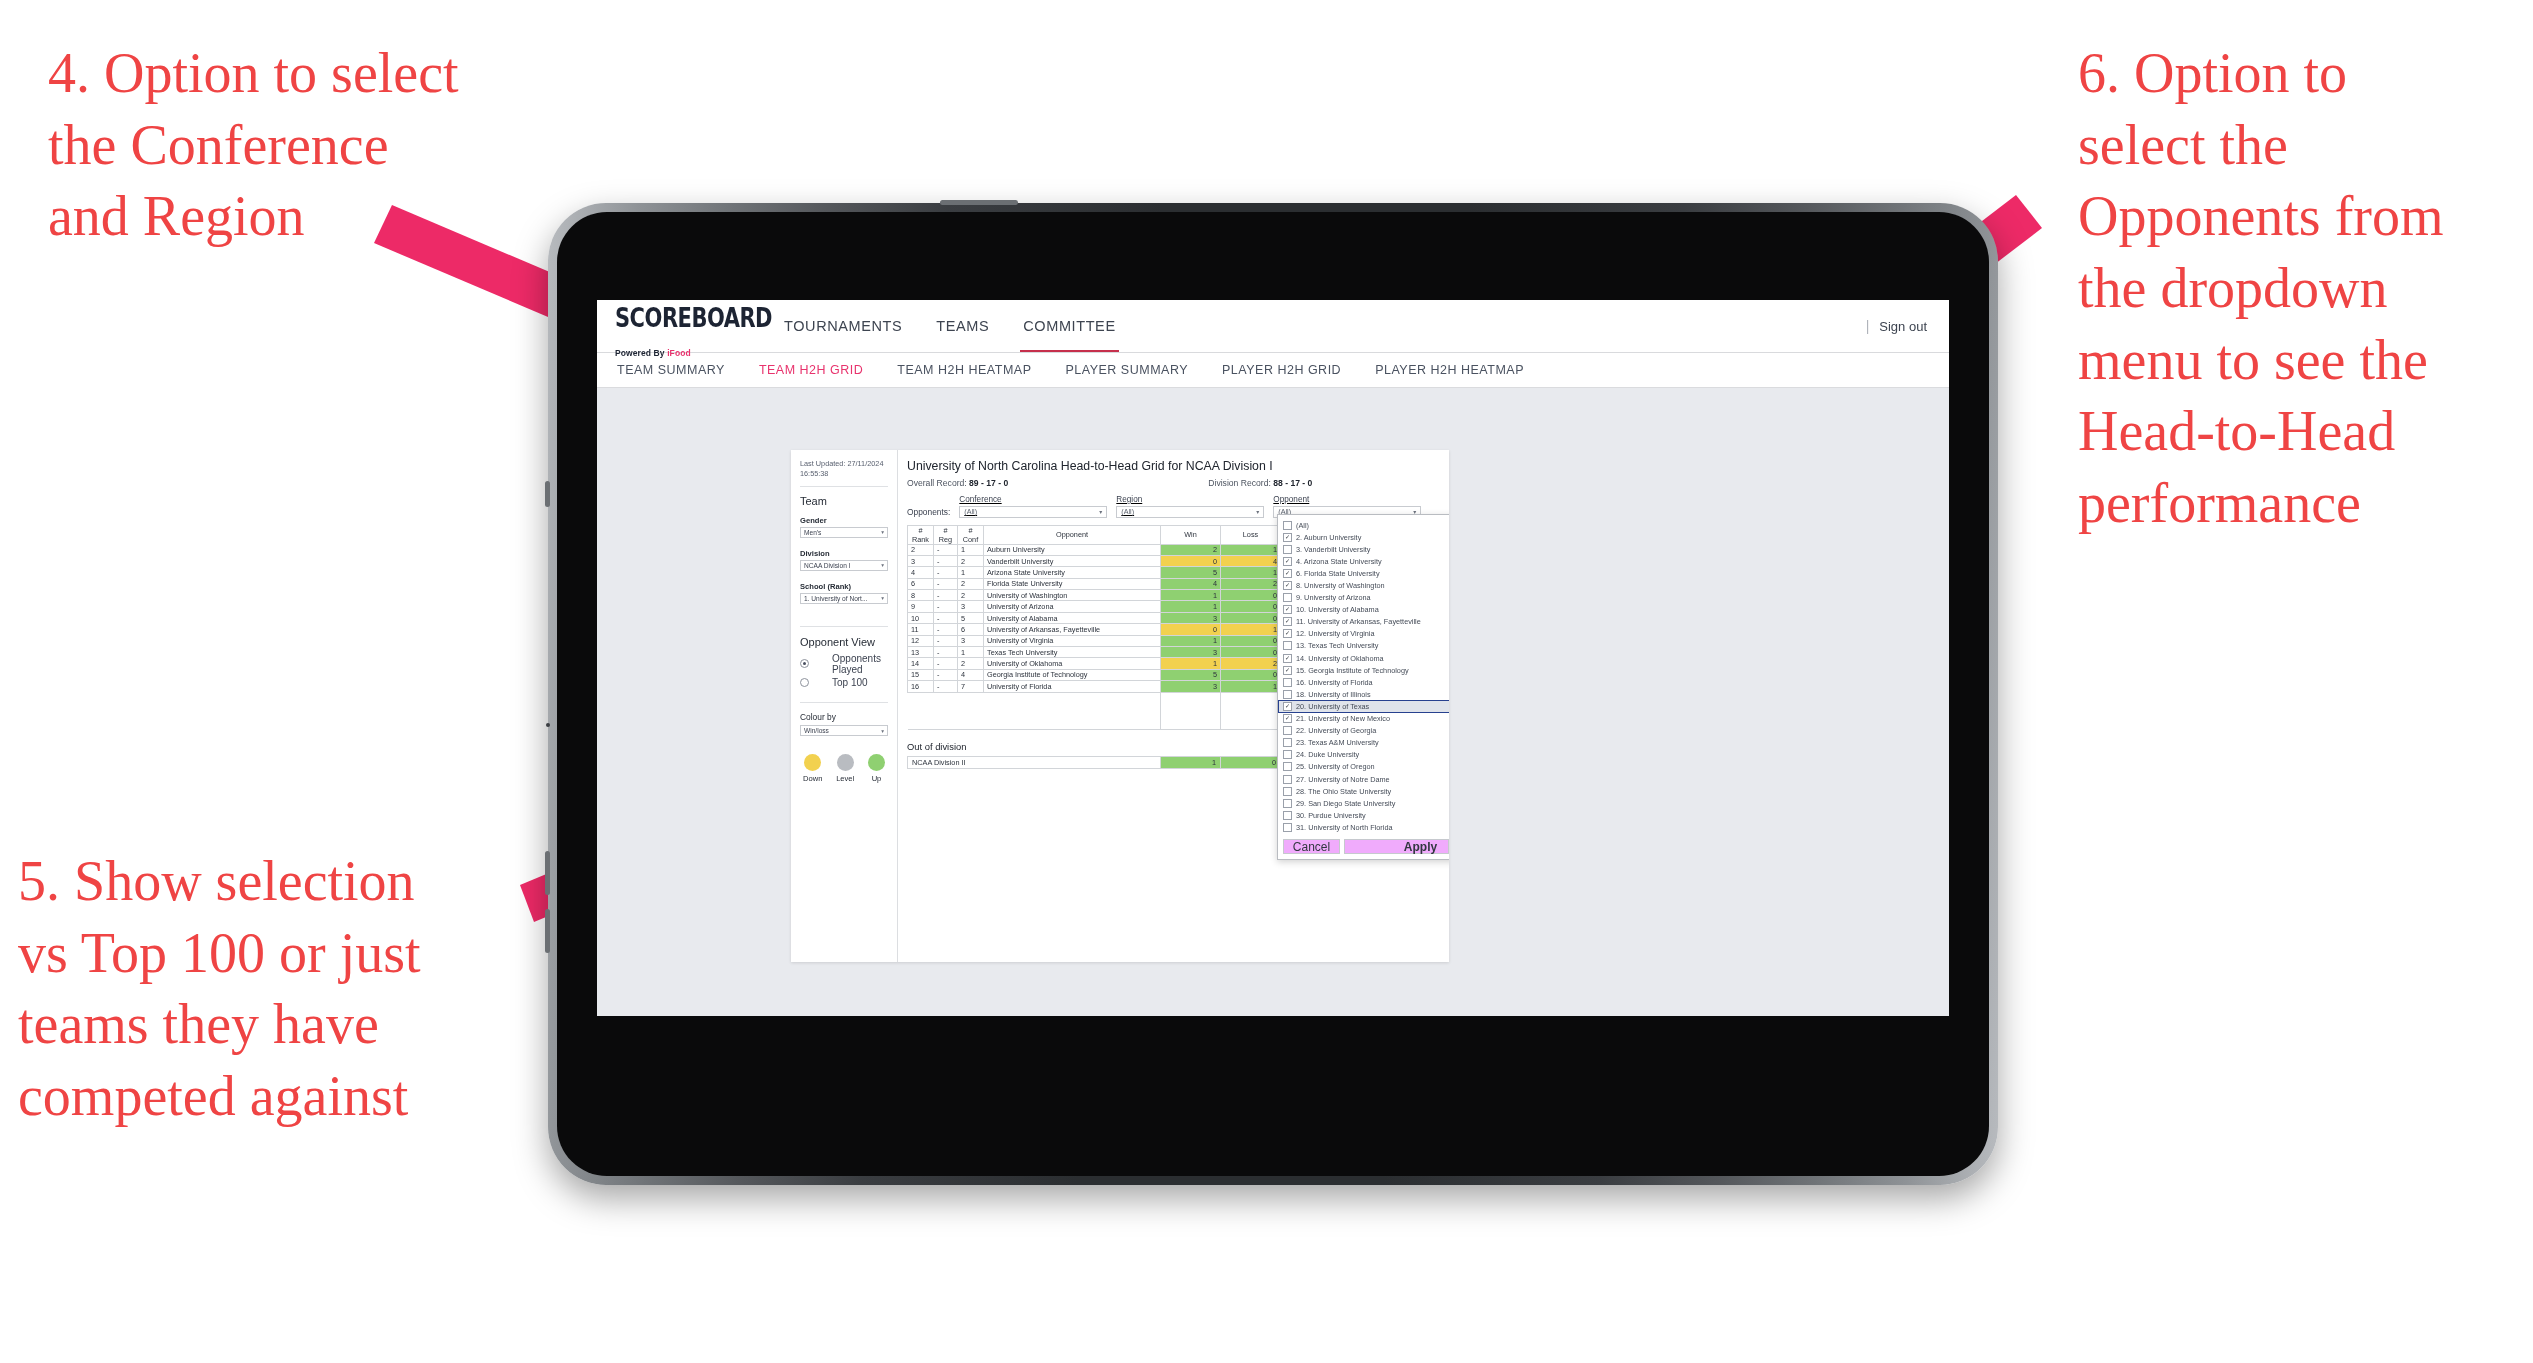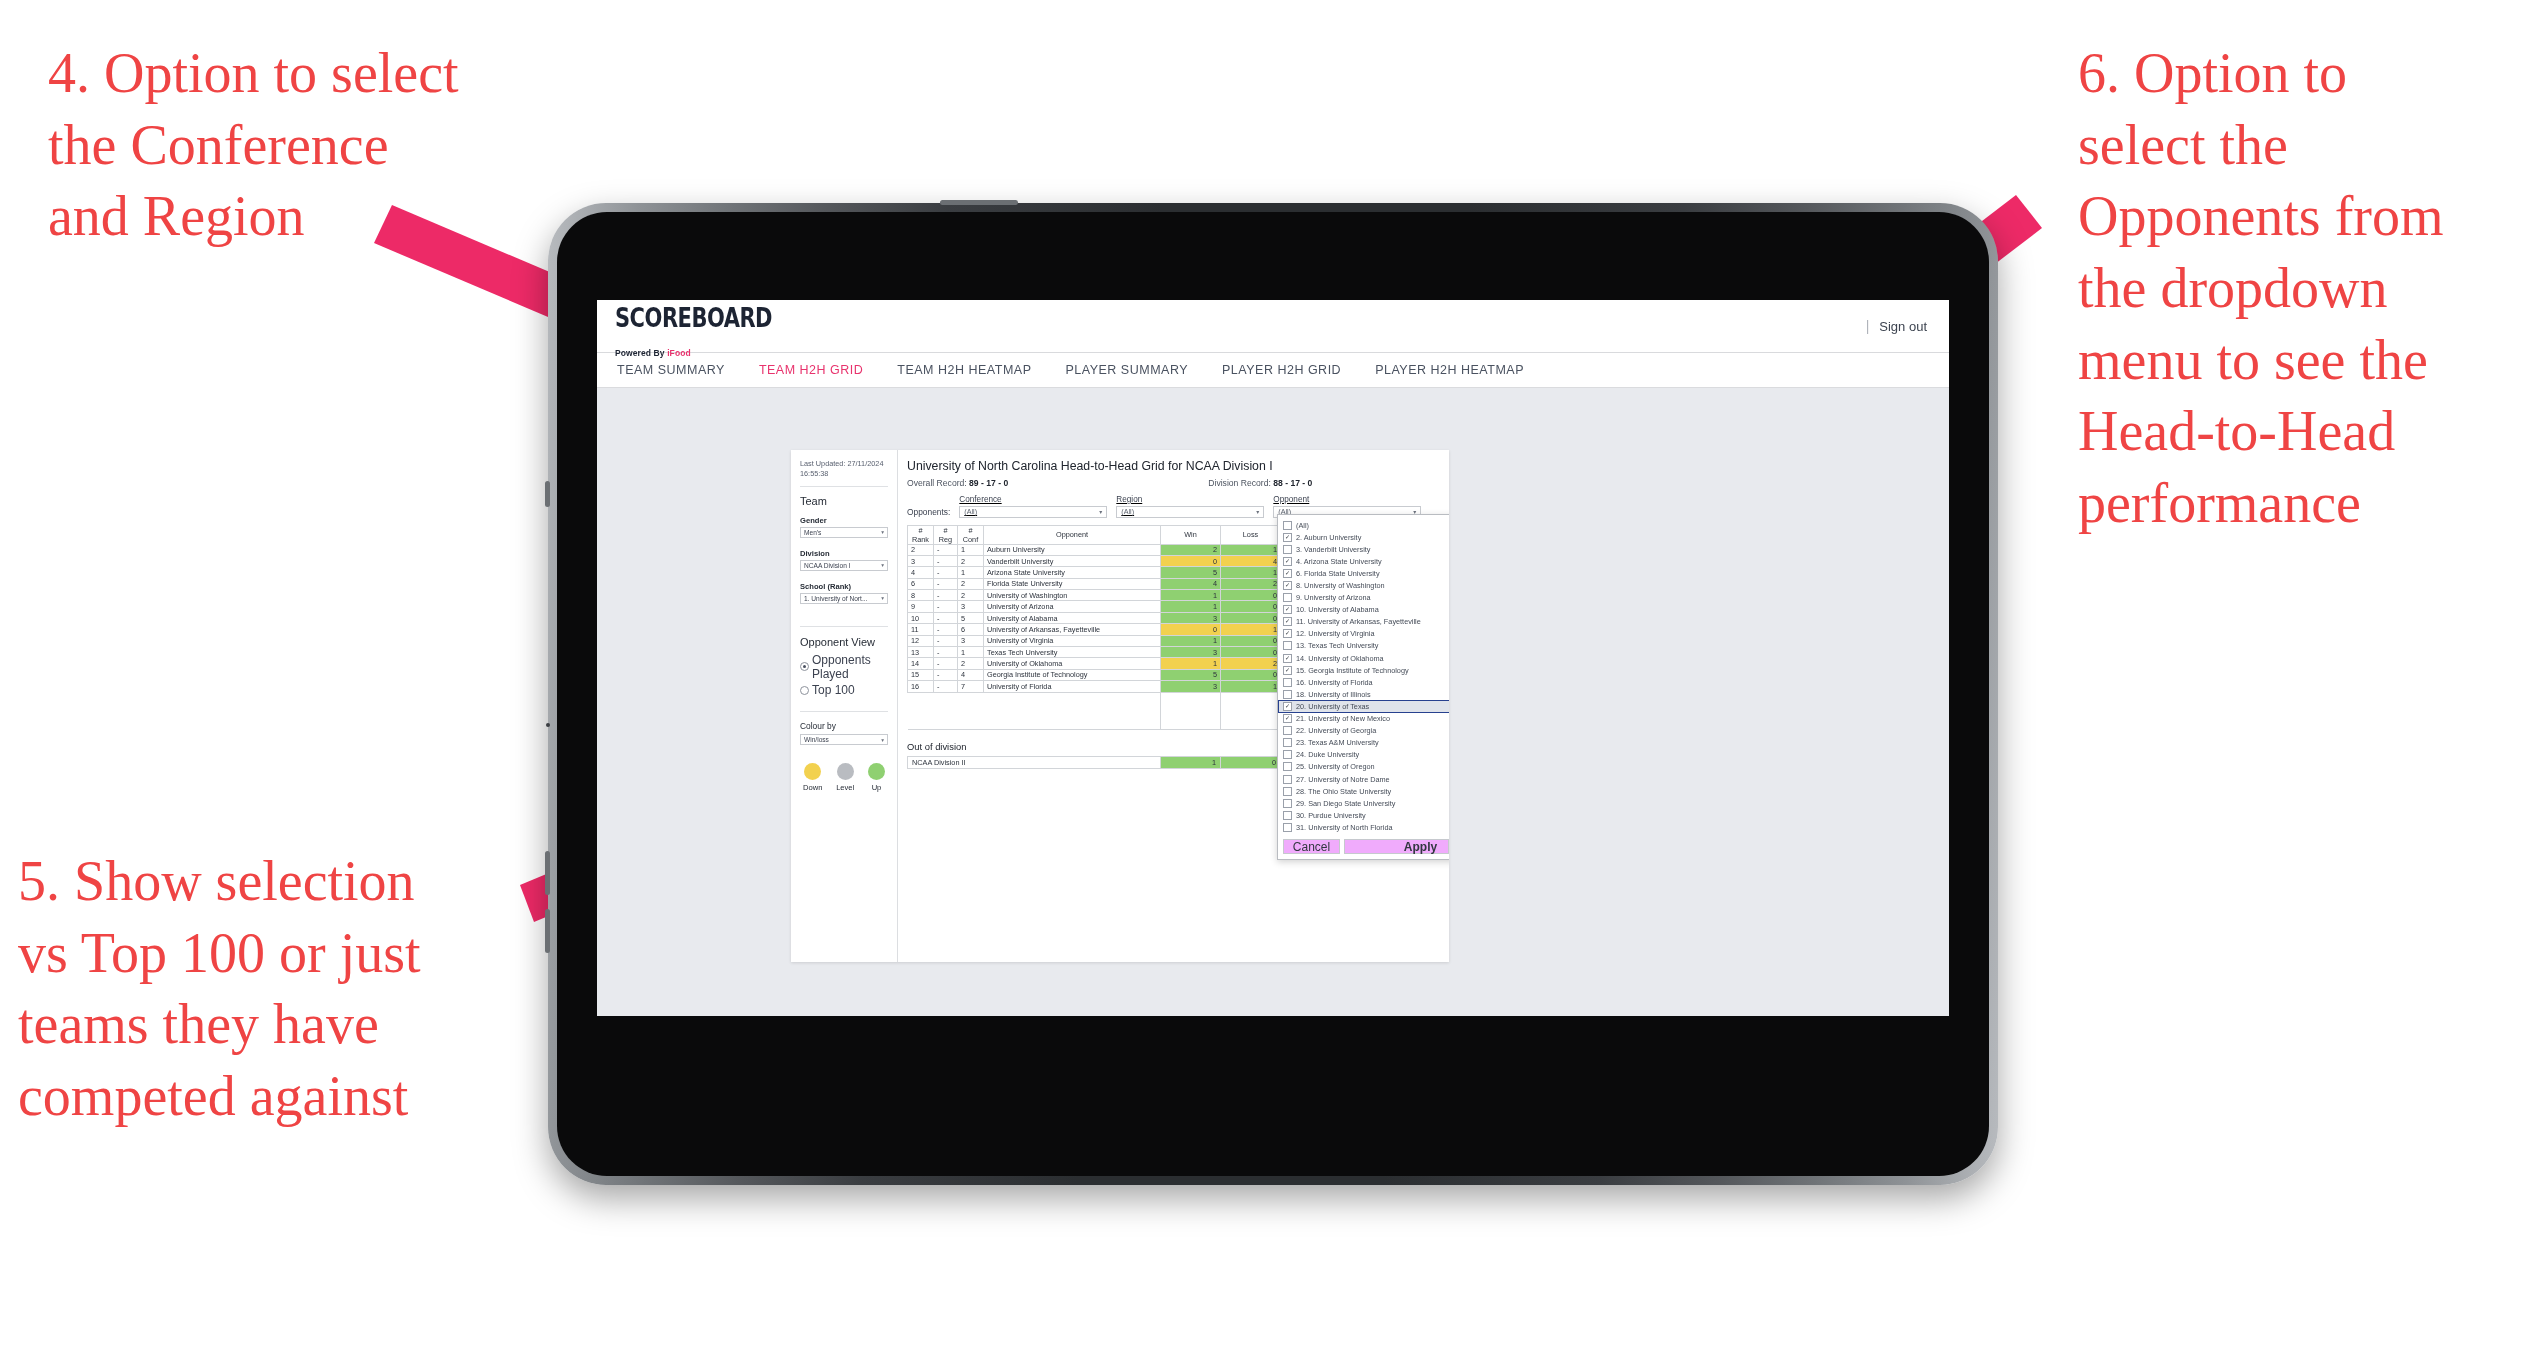--- a/index.html
+++ b/index.html
@@ -65,21 +65,21 @@
   .fdiv{height:1px;background:#dfe1e4;margin:7px 0 8px 0;}
   .fhead{font-size:11px;color:#262c36;margin:0 0 9px 0;}
   .flabel{font-size:7.6px;color:#262c36;font-weight:bold;margin-bottom:2px;}
   .fsel{height:11px;border:1px solid #c8cbd0;background:#fff;font-size:6.6px;color:#3c4250;
         display:flex;align-items:center;padding:0 3px;position:relative;box-sizing:border-box;cursor:pointer;}
   .fsel .car{position:absolute;right:3px;color:#6d737f;font-size:5.5px;}
   .fgap{height:11px;}
   .radio-row{display:flex;align-items:center;gap:3px;margin-bottom:2.5px;cursor:pointer;}
   .radio{width:7px;height:7px;border:1px solid #8d929c;border-radius:50%;position:relative;background:#fff;flex:none;}
   .radio.on:after{content:"";position:absolute;left:1.5px;top:1.5px;width:3px;height:3px;background:#4a5060;border-radius:50%;}
-  .radio-lbl{font-size:12px;color:#3c4250;}
+  .radio-lbl{font-size:10px;color:#3c4250;margin-left:20px;}
   #legend{display:flex;justify-content:space-between;margin-top:18px;padding:0 3px;}
   .lg{text-align:center;}
   .lgdot{width:17px;height:17px;border-radius:50%;margin:0 auto 3px auto;}
   .lgtxt{font-size:7.6px;color:#262c36;}
 
   
   #content{flex:1;padding:9px 0 0 9px;box-sizing:border-box;position:relative;overflow:hidden;}
   #viz-title{font-size:12.3px;color:#20252e;font-weight:500;margin-bottom:5px;}
   #records{display:flex;font-size:8.6px;color:#4d5460;margin-bottom:7px;}
   #records b{color:#20252e;}
@@ -175,20 +175,25 @@
   <div class="tb-btn" id="btn-top"></div>
   <div id="cam"></div>
   <div id="tablet-inner"></div>
 
   <div id="screen">
 
     <div id="app-header">
       <div id="logo-wrap">
         <div id="logo">SCOREBOARD</div>
         <div id="logo-sub"><span>Powered By </span><span class="pink">iFood</span></div>
+      </div>
+      <div id="topnav">
+        <div class="topnav-item">TOURNAMENTS</div>
+        <div class="topnav-item">TEAMS</div>
+        <div class="topnav-item active">COMMITTEE</div>
       </div>
       <div id="header-right">
         <span id="hdr-sep">|</span>
         <span id="signout">Sign out</span>
       </div>
     </div>
 
     <div id="subnav">
       <div class="subnav-item">TEAM SUMMARY</div>
       <div class="subnav-item active">TEAM H2H GRID</div>

